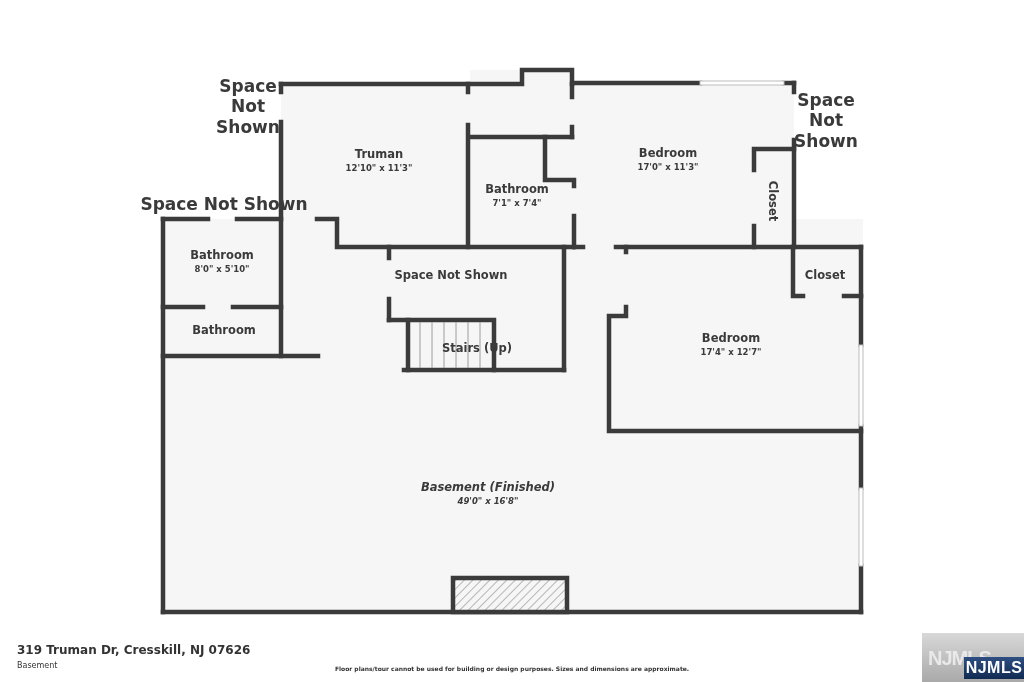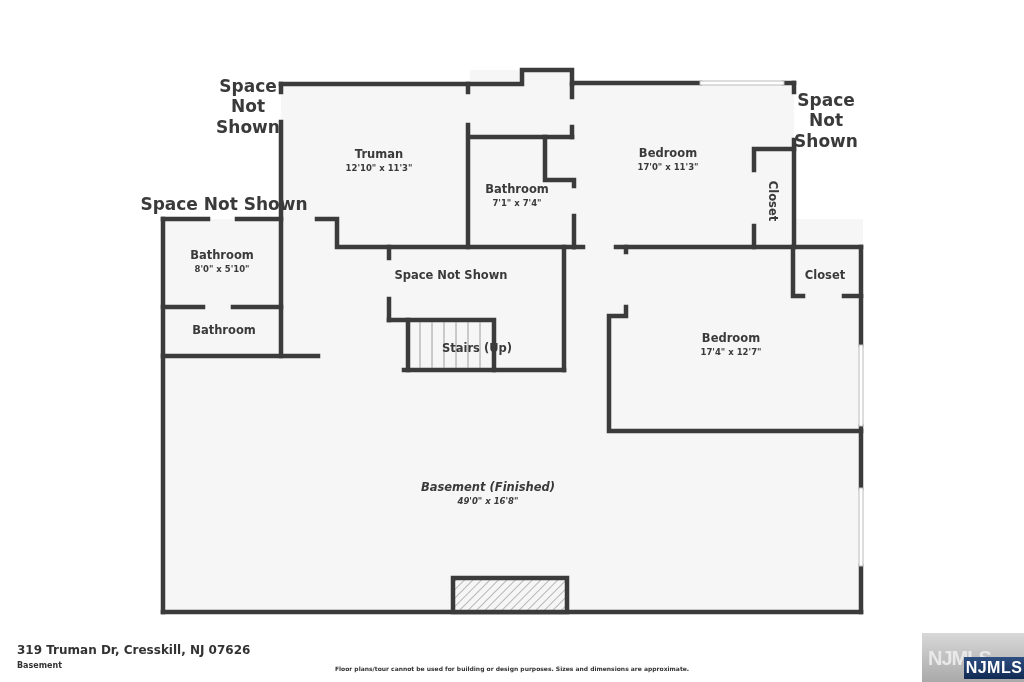--- a/index.html
+++ b/index.html
@@ -4,21 +4,21 @@
 <style>
   html, body { margin: 0; padding: 0; background: #ffffff; }
   body { width: 1024px; height: 682px; position: relative; overflow: hidden; font-family: "DejaVu Sans", sans-serif; }
   #plan { position: absolute; left: 0; top: 0; }
   .room-label { position: absolute; text-align: center; color: #3a3a3a; font-weight: bold; font-size: 11.5px; line-height: 1.15; transform: translate(-50%, -50%); white-space: nowrap; }
   .room-dim { display: block; font-size: 8.5px; font-weight: bold; color: #3a3a3a; margin-top: 3px; }
   .ext-label { position: absolute; text-align: center; color: #3a3a3a; font-weight: bold; font-size: 17px; line-height: 1.2; transform: translate(-50%, -50%); }
   .ext-label span { display: block; }
   .rot { transform: translate(-50%, -50%) rotate(90deg); }
   .footer-address { position: absolute; left: 17px; top: 643px; font-size: 12px; font-weight: bold; color: #333; }
-  .footer-floor { position: absolute; left: 17px; top: 661px; font-size: 8px; font-weight: bold; color: #333; }
+  .footer-floor { position: absolute; left: 17px; top: 661px; font-size: 8px; font-weight: normal; color: #333; }
   .footer-disclaimer { position: absolute; left: 512px; top: 665px; transform: translateX(-50%); font-size: 6px; font-weight: bold; color: #333; white-space: nowrap; }
   .logo-wrap { position: absolute; left: 922px; top: 633px; width: 102px; height: 49px; background: linear-gradient(#d8d8d8, #a9a9a9); }
   .logo-ghost { position: absolute; left: 6px; top: 14px; font-size: 20px; font-weight: bold; color: #e9e9e9; font-family: "Liberation Sans", sans-serif; letter-spacing: -1px; }
   .logo-badge { position: absolute; left: 42px; top: 24px; width: 60px; height: 22px; background: linear-gradient(#2e4f82, #102a52); color: #ffffff; font-family: "Liberation Sans", sans-serif; font-weight: bold; font-size: 16px; line-height: 22px; text-align: center; letter-spacing: 0.5px; }
 </style>
 </head>
 <body>
 
 <svg id="plan" width="1024" height="682" viewBox="0 0 1024 682" xmlns="http://www.w3.org/2000/svg">
   <defs>

